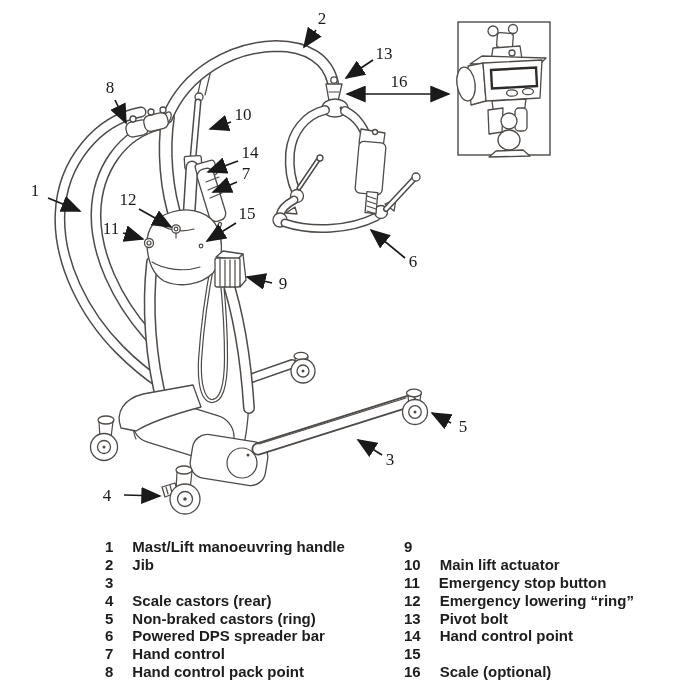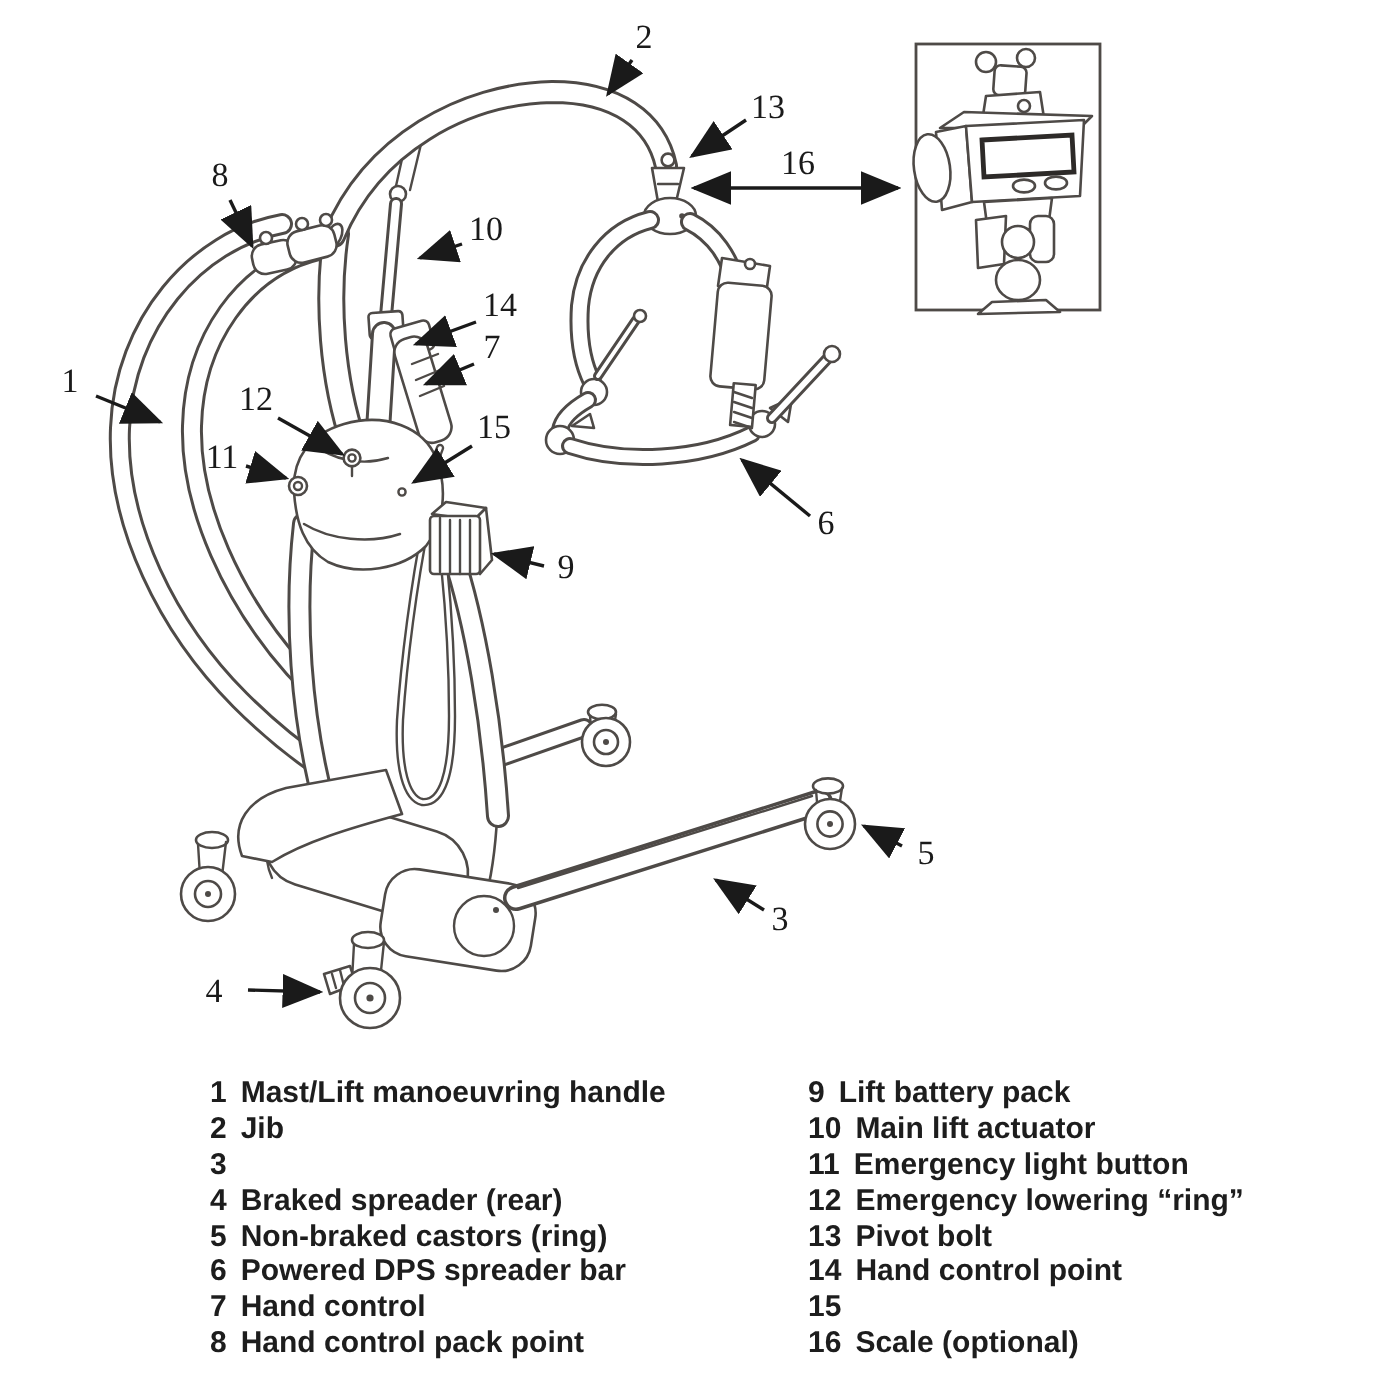--- a/index.html
+++ b/index.html
@@ -11,21 +11,21 @@
   .tw{fill:none;stroke:#ffffff;stroke-linecap:round;stroke-linejoin:round;}
   .ln{fill:none;stroke:#4e4a47;stroke-width:1.2;stroke-linecap:round;}
   .wf{fill:#ffffff;stroke:#4e4a47;stroke-width:1.3;stroke-linejoin:round;}
   .cal{stroke:#1a1a1a;stroke-width:1.7;fill:none;}
   text.cnum{font-family:"Liberation Serif", serif;font-size:17px;fill:#1a1a1a;text-anchor:middle;}
   .legend-col{position:absolute;top:538px;color:#1d1d1d;}
   .legend-col.left{left:105px;}
   .legend-col.right{left:404px;}
   .lrow{display:flex;height:17.9px;line-height:17.9px;font-size:15px;font-weight:600;}
   .lnum{margin-right:7px;white-space:pre;}
-  .llabel{white-space:pre;}
+  .llabel{white-space:pre;margin-left:12px;}
 </style>
 </head>
 <body>
 
 <div class="stage">
 
   <svg class="diagram-svg" width="700" height="535" viewBox="0 0 700 535">
     <defs>
       <marker id="ah" viewBox="0 0 12 10" refX="11" refY="5" markerWidth="12" markerHeight="10" orient="auto-start-reverse">
         <path d="M0,0 L12,5 L0,10 Z" fill="#1a1a1a"></path>
@@ -267,21 +267,21 @@
       </div>
     <div class="lrow">
         <span class="lnum">2</span>
         <span class="llabel">Jib</span>
       </div>
     <div class="lrow">
         <span class="lnum">3</span>
       </div>
     <div class="lrow">
         <span class="lnum">4</span>
-        <span class="llabel">Braked spreader (rear)</span>
+        <span class="llabel">Scale castors (rear)</span>
       </div>
     <div class="lrow">
         <span class="lnum">5</span>
         <span class="llabel">Non-braked castors (ring)</span>
       </div>
     <div class="lrow">
         <span class="lnum">6</span>
         <span class="llabel">Powered DPS spreader bar</span>
       </div>
     <div class="lrow">
@@ -290,29 +290,28 @@
       </div>
     <div class="lrow">
         <span class="lnum">8</span>
         <span class="llabel">Hand control pack point</span>
       </div>
   </div>
 
   <div class="legend-col right">
     <div class="lrow">
         <span class="lnum">9</span>
-        <span class="llabel">Lift battery pack</span>
       </div>
     <div class="lrow">
         <span class="lnum">10</span>
         <span class="llabel">Main lift actuator</span>
       </div>
     <div class="lrow">
         <span class="lnum">11</span>
-        <span class="llabel">Emergency light button</span>
+        <span class="llabel">Emergency stop button</span>
       </div>
     <div class="lrow">
         <span class="lnum">12</span>
         <span class="llabel">Emergency lowering “ring”</span>
       </div>
     <div class="lrow">
         <span class="lnum">13</span>
         <span class="llabel">Pivot bolt</span>
       </div>
     <div class="lrow">

